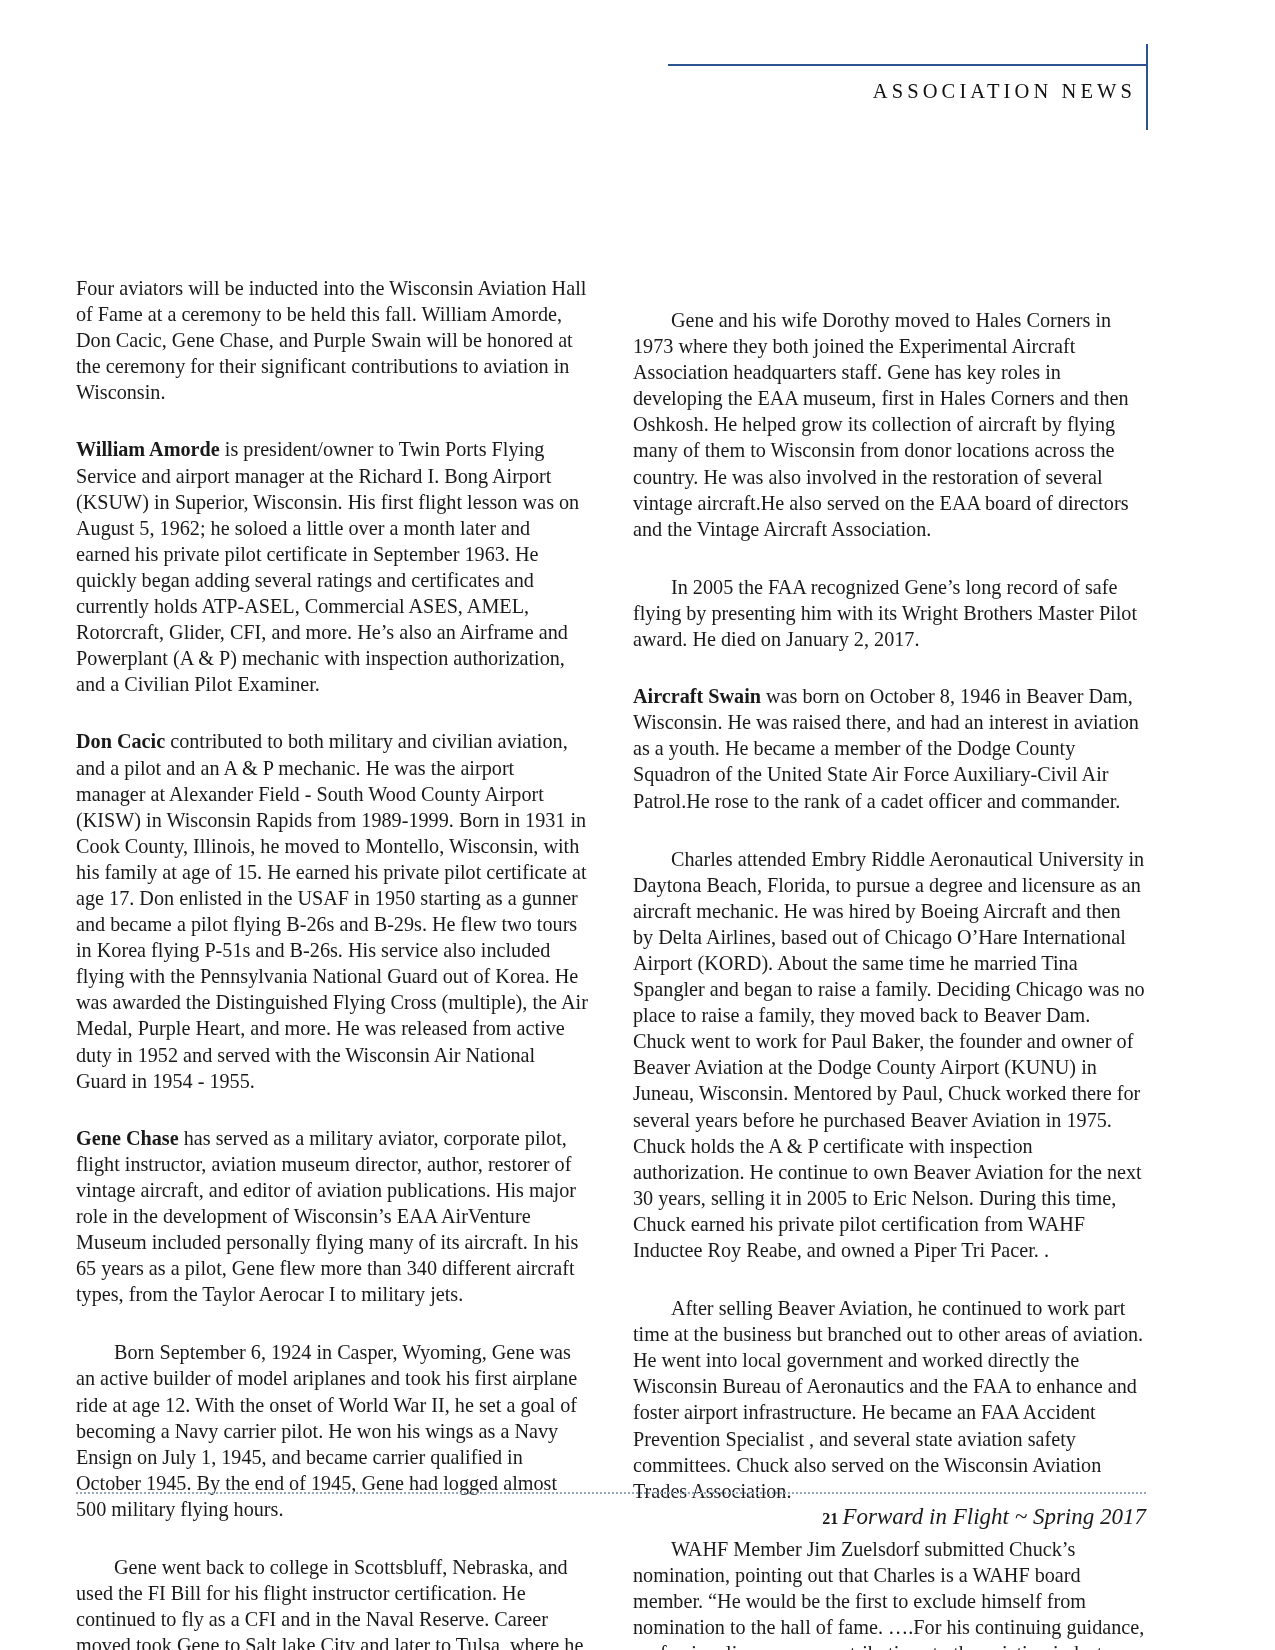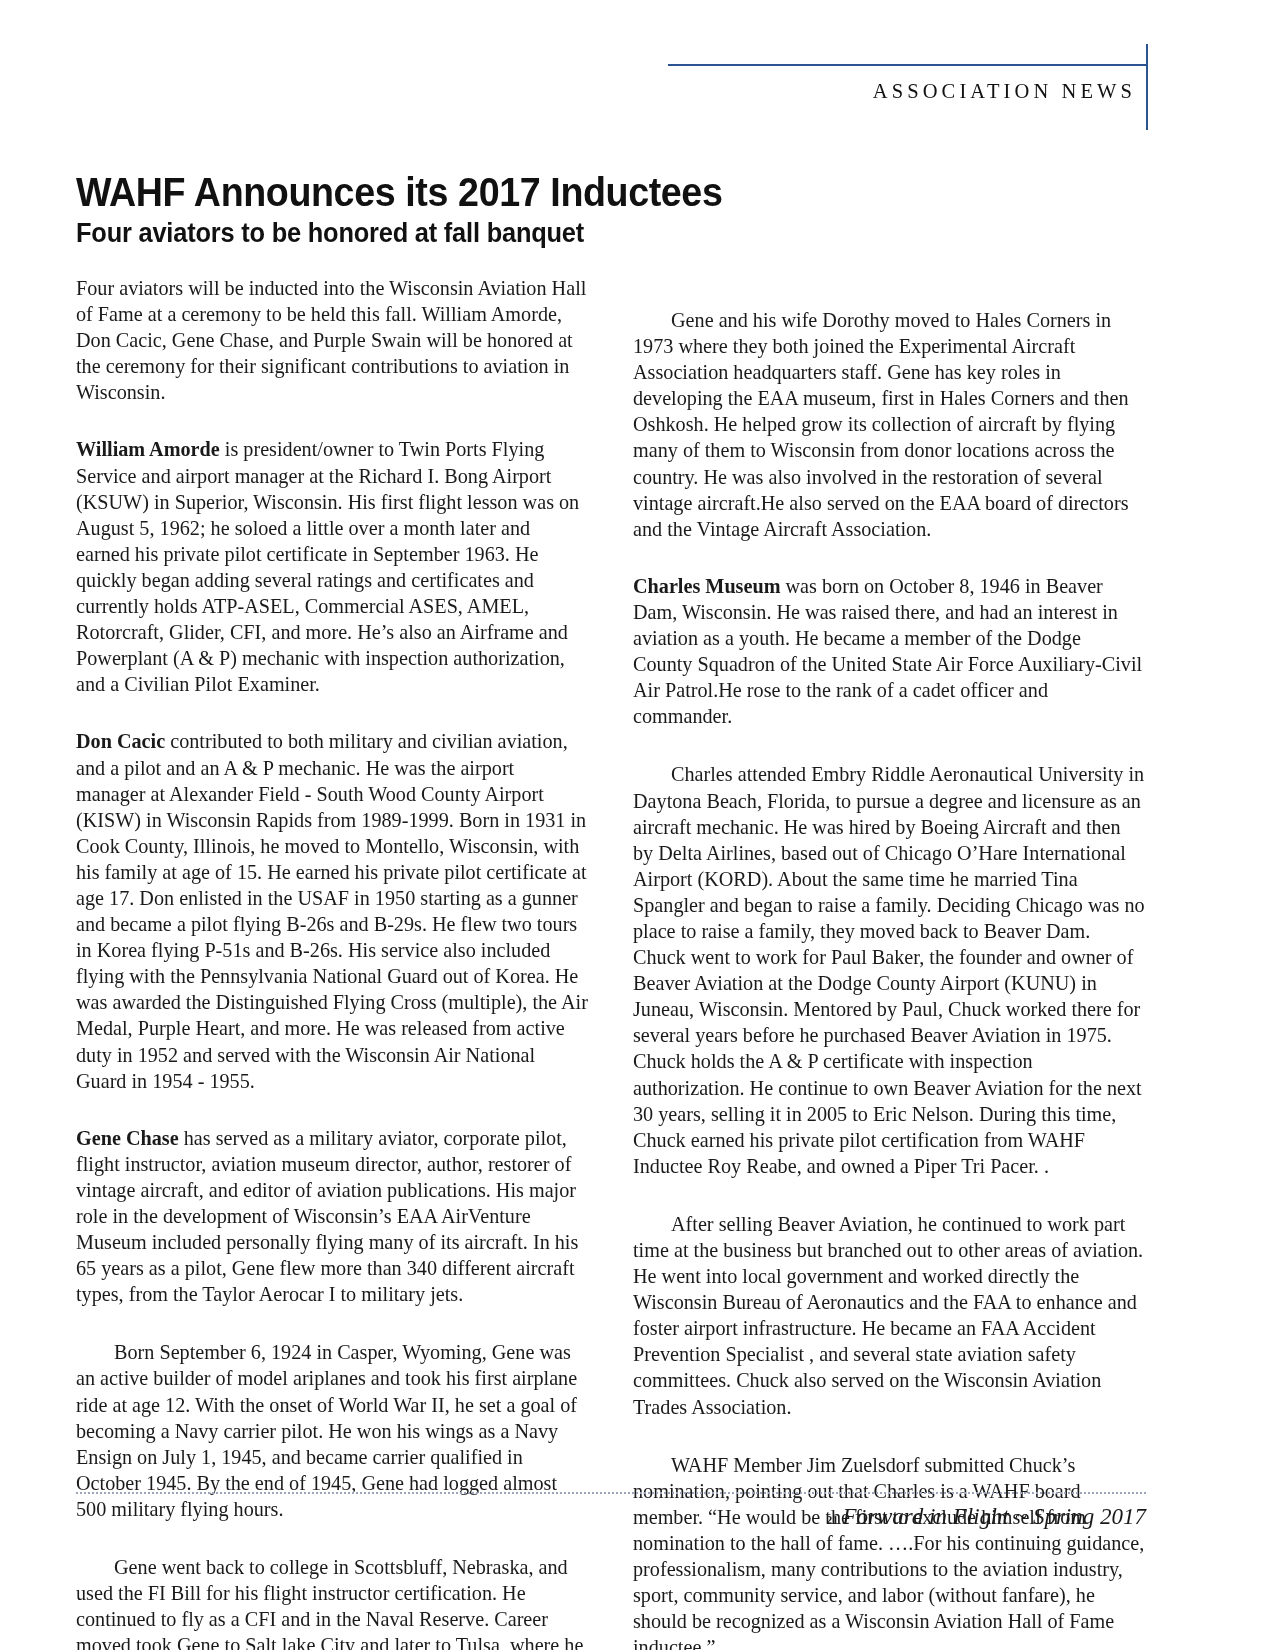--- a/index.html
+++ b/index.html
@@ -128,42 +128,38 @@
     position: absolute;
     right: 129px;
     top: 1506px;
     font-size: 17px;
     line-height: 22px;
     white-space: nowrap;
     color: #1a1a1a;
   }
   .footer .pageno {
     font-weight: bold;
-    font-size: 12px;
+    font-size: 16px;
   }
   .footer .pub {
     font-style: italic;
     font-size: 23px;
   }
 </style>
 </head>
 <body>
 
 <div class="page">
 
   <div class="runhead">
     <div class="runhead-rule"></div>
     <div class="runhead-vrule"></div>
     <div class="runhead-text">ASSOCIATION NEWS</div>
   </div>
 
-  <div class="headline-wrap">
-    <h1 class="headline">WAHF Announces its 2017 Inductees</h1>
-    <h2 class="subhead">Four aviators to be honored at fall banquet</h2>
-  </div>
 
   <div class="columns">
 
     <div class="col">
 
       <p>Four aviators will be inducted into the Wisconsin Aviation Hall of Fame at a ceremony to be held this fall. William Amorde, Don Cacic, Gene Chase, and Purple Swain will be honored at the ceremony for their significant contributions to aviation in Wisconsin.</p>
 
       <p class="gap"><span class="lead">William Amorde</span><span> is president/owner to Twin Ports Flying Service and airport manager at the Richard I. Bong Airport (KSUW) in Superior, Wisconsin. His first flight lesson was on August 5, 1962; he soloed a little over a month later and earned his private pilot certificate in September 1963. He quickly began adding several ratings and certificates and currently holds ATP-ASEL, Commercial ASES, AMEL, Rotorcraft, Glider, CFI, and more. He’s also an Airframe and Powerplant (A &amp; P) mechanic with inspection authorization, and a Civilian Pilot Examiner.</span></p>
 
 
@@ -176,22 +172,23 @@
 
       <p class="indent">Gene went back to college in Scottsbluff, Nebraska, and used the FI Bill for his flight instructor certification. He continued to fly as a CFI and in the Naval Reserve. Career moved took Gene to Salt lake City and later to Tulsa, where he retired from the Naval Reserve with the rank of Lt. Commander. His aviation</p>
 
     </div>
 
     <div class="col">
 
 
       <p class="indent">Gene and his wife Dorothy moved to Hales Corners in 1973 where they both joined the Experimental Aircraft Association headquarters staff. Gene has key roles in developing the EAA museum, first in Hales Corners and then Oshkosh. He helped grow its collection of aircraft by flying many of them to Wisconsin from donor locations across the country. He was also involved in the restoration of several vintage aircraft.He also served on the EAA board of directors and the Vintage Aircraft Association.</p>
 
-
-      <p class="gap"><span class="lead">Charles Museum</span><span> was born on October 8, 1946 in Beaver Dam, Wisconsin. He was raised there, and had an interest in aviation as a youth. He became a member of the Dodge County Squadron of the United State Air Force Auxiliary-Civil Air Patrol.He rose to the rank of a cadet officer and commander.</span></p>
+      <p class="indent">In 2005 the FAA recognized Gene’s long record of safe flying by presenting him with its Wright Brothers Master Pilot award. He died on January 2, 2017.</p>
+
+      <p class="gap"><span class="lead">Aircraft Swain</span><span> was born on October 8, 1946 in Beaver Dam, Wisconsin. He was raised there, and had an interest in aviation as a youth. He became a member of the Dodge County Squadron of the United State Air Force Auxiliary-Civil Air Patrol.He rose to the rank of a cadet officer and commander.</span></p>
 
       <p class="indent">Charles attended Embry Riddle Aeronautical University in Daytona Beach, Florida, to pursue a degree and licensure as an aircraft mechanic. He was hired by Boeing Aircraft and then by Delta Airlines, based out of Chicago O’Hare International Airport (KORD). About the same time he married Tina Spangler and began to raise a family. Deciding  Chicago was no place to raise a family, they moved back to Beaver Dam.  Chuck went to work for Paul Baker, the founder and owner of Beaver Aviation at the Dodge County Airport (KUNU) in Juneau, Wisconsin. Mentored by Paul, Chuck worked there for several years before he purchased Beaver Aviation in 1975. Chuck holds the A &amp; P certificate with inspection authorization. He continue to own Beaver Aviation for the next 30 years, selling it in 2005 to Eric Nelson. During this time, Chuck earned his private pilot certification from WAHF Inductee Roy Reabe, and owned a Piper Tri Pacer. .</p>
 
       <p class="indent">After selling Beaver Aviation, he continued to work part time at the business but branched out to other areas of aviation. He went into local government and worked directly the Wisconsin Bureau of Aeronautics and the FAA to enhance and foster airport infrastructure. He became an FAA Accident Prevention Specialist , and several state aviation safety committees. Chuck also served on the Wisconsin Aviation Trades Association.</p>
 
       <p class="indent">WAHF Member Jim Zuelsdorf submitted Chuck’s nomination, pointing out that Charles is a WAHF board member. “He would be the first to exclude himself from nomination to the hall of fame. ….For his continuing guidance, professionalism, many contributions to the aviation industry, sport, community service, and labor (without fanfare), he should be recognized as a Wisconsin Aviation Hall of Fame inductee.”</p>
 
     </div>
   </div>
 

